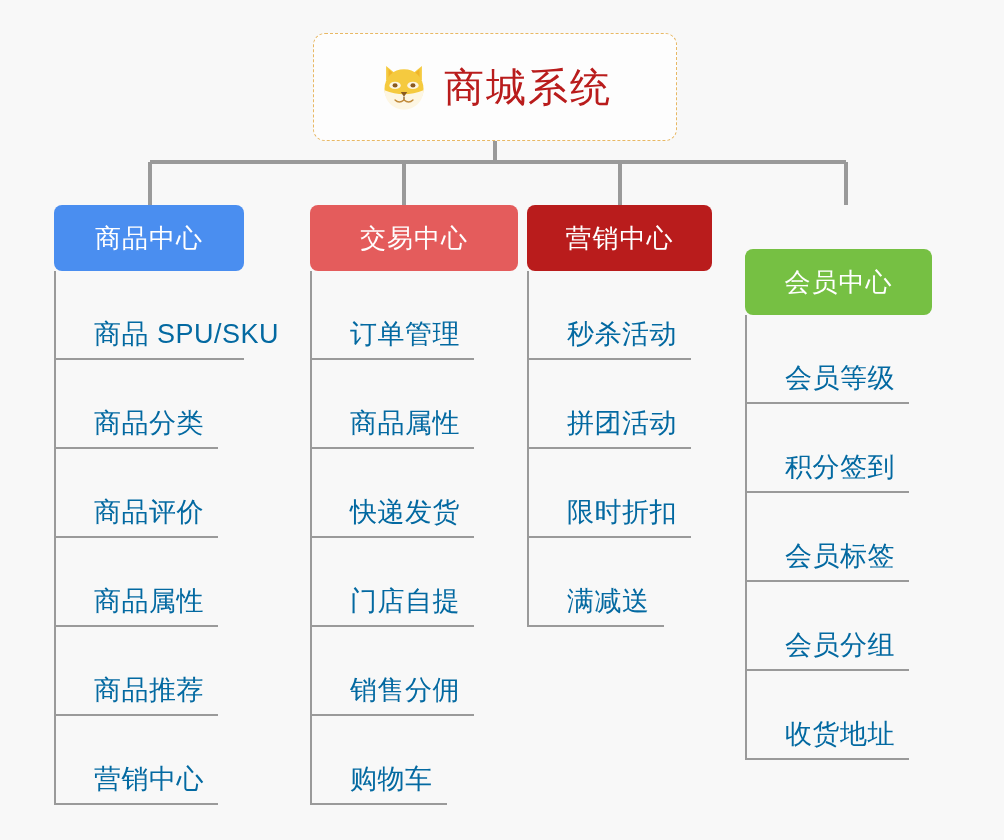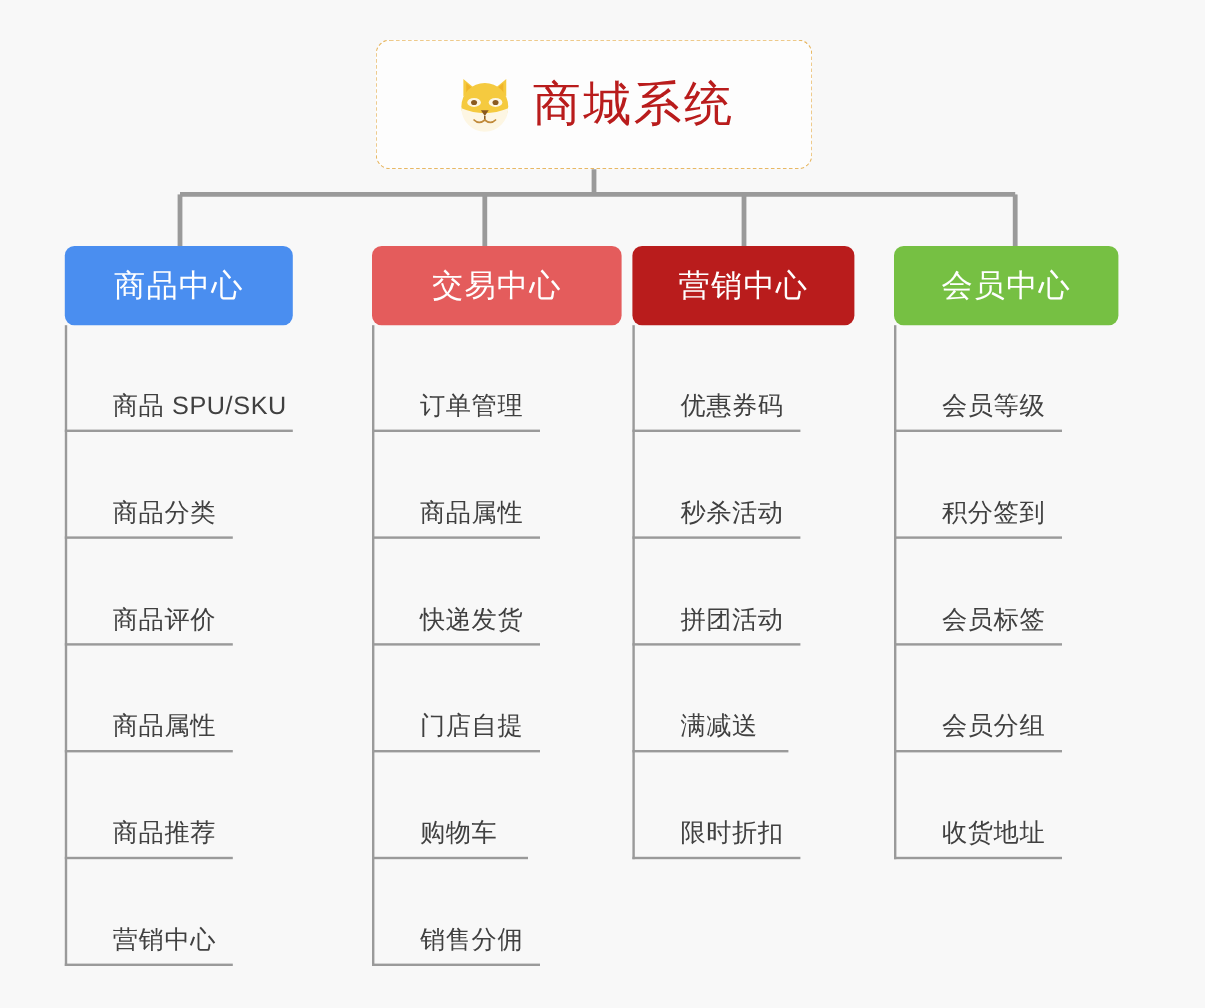--- a/index.html
+++ b/index.html
@@ -103,22 +103,22 @@
     box-sizing: border-box;
   }
   .leaf-underline {
     position: relative;
     border-bottom: 2px solid #9a9a9a;
     padding: 0 14px 6px 40px;
     min-width: 130px;
     box-sizing: border-box;
   }
   .leaf-label {
-    font-size: 21px;
-    color: #404040;
+    font-size: 27px;
+    color: #0369a1;
     white-space: nowrap;
     letter-spacing: 0.5px;
   }
 </style>
 </head>
 <body>
 
 <div id="canvas">
 
   <svg id="connectors" viewBox="0 0 1004 840" xmlns="http://www.w3.org/2000/svg">
@@ -190,51 +190,48 @@
           <li class="leaf-item">
             <div class="leaf-underline"><span class="leaf-label">商品属性</span></div>
           </li>
           <li class="leaf-item">
             <div class="leaf-underline"><span class="leaf-label">快递发货</span></div>
           </li>
           <li class="leaf-item">
             <div class="leaf-underline"><span class="leaf-label">门店自提</span></div>
           </li>
           <li class="leaf-item">
+            <div class="leaf-underline"><span class="leaf-label">销售分佣</span></div>
+          </li>
+          <li class="leaf-item">
             <div class="leaf-underline"><span class="leaf-label">购物车</span></div>
-          </li>
-          <li class="leaf-item">
-            <div class="leaf-underline"><span class="leaf-label">销售分佣</span></div>
           </li>
         </ul>
       </div>
       <div class="column" style="left: 527px; width: 185px;">
         <div class="cat-header" style="background: #b91c1c; width: 185px;">
           <span>营销中心</span>
         </div>
         <ul class="leaf-list">
           <li class="leaf-item">
-            <div class="leaf-underline"><span class="leaf-label">优惠券码</span></div>
-          </li>
-          <li class="leaf-item">
             <div class="leaf-underline"><span class="leaf-label">秒杀活动</span></div>
           </li>
           <li class="leaf-item">
             <div class="leaf-underline"><span class="leaf-label">拼团活动</span></div>
           </li>
           <li class="leaf-item">
+            <div class="leaf-underline"><span class="leaf-label">限时折扣</span></div>
+          </li>
+          <li class="leaf-item">
             <div class="leaf-underline"><span class="leaf-label">满减送</span></div>
           </li>
-          <li class="leaf-item">
-            <div class="leaf-underline"><span class="leaf-label">限时折扣</span></div>
-          </li>
         </ul>
       </div>
       <div class="column" style="left: 745px; width: 187px;">
-        <div class="cat-header" style="background: rgb(118, 192, 67); width: 187px;">
+        <div class="cat-header" style="background: rgb(118, 192, 67); width: 187px; margin-top: 44px;">
           <span>会员中心</span>
         </div>
         <ul class="leaf-list">
           <li class="leaf-item">
             <div class="leaf-underline"><span class="leaf-label">会员等级</span></div>
           </li>
           <li class="leaf-item">
             <div class="leaf-underline"><span class="leaf-label">积分签到</span></div>
           </li>
           <li class="leaf-item">

